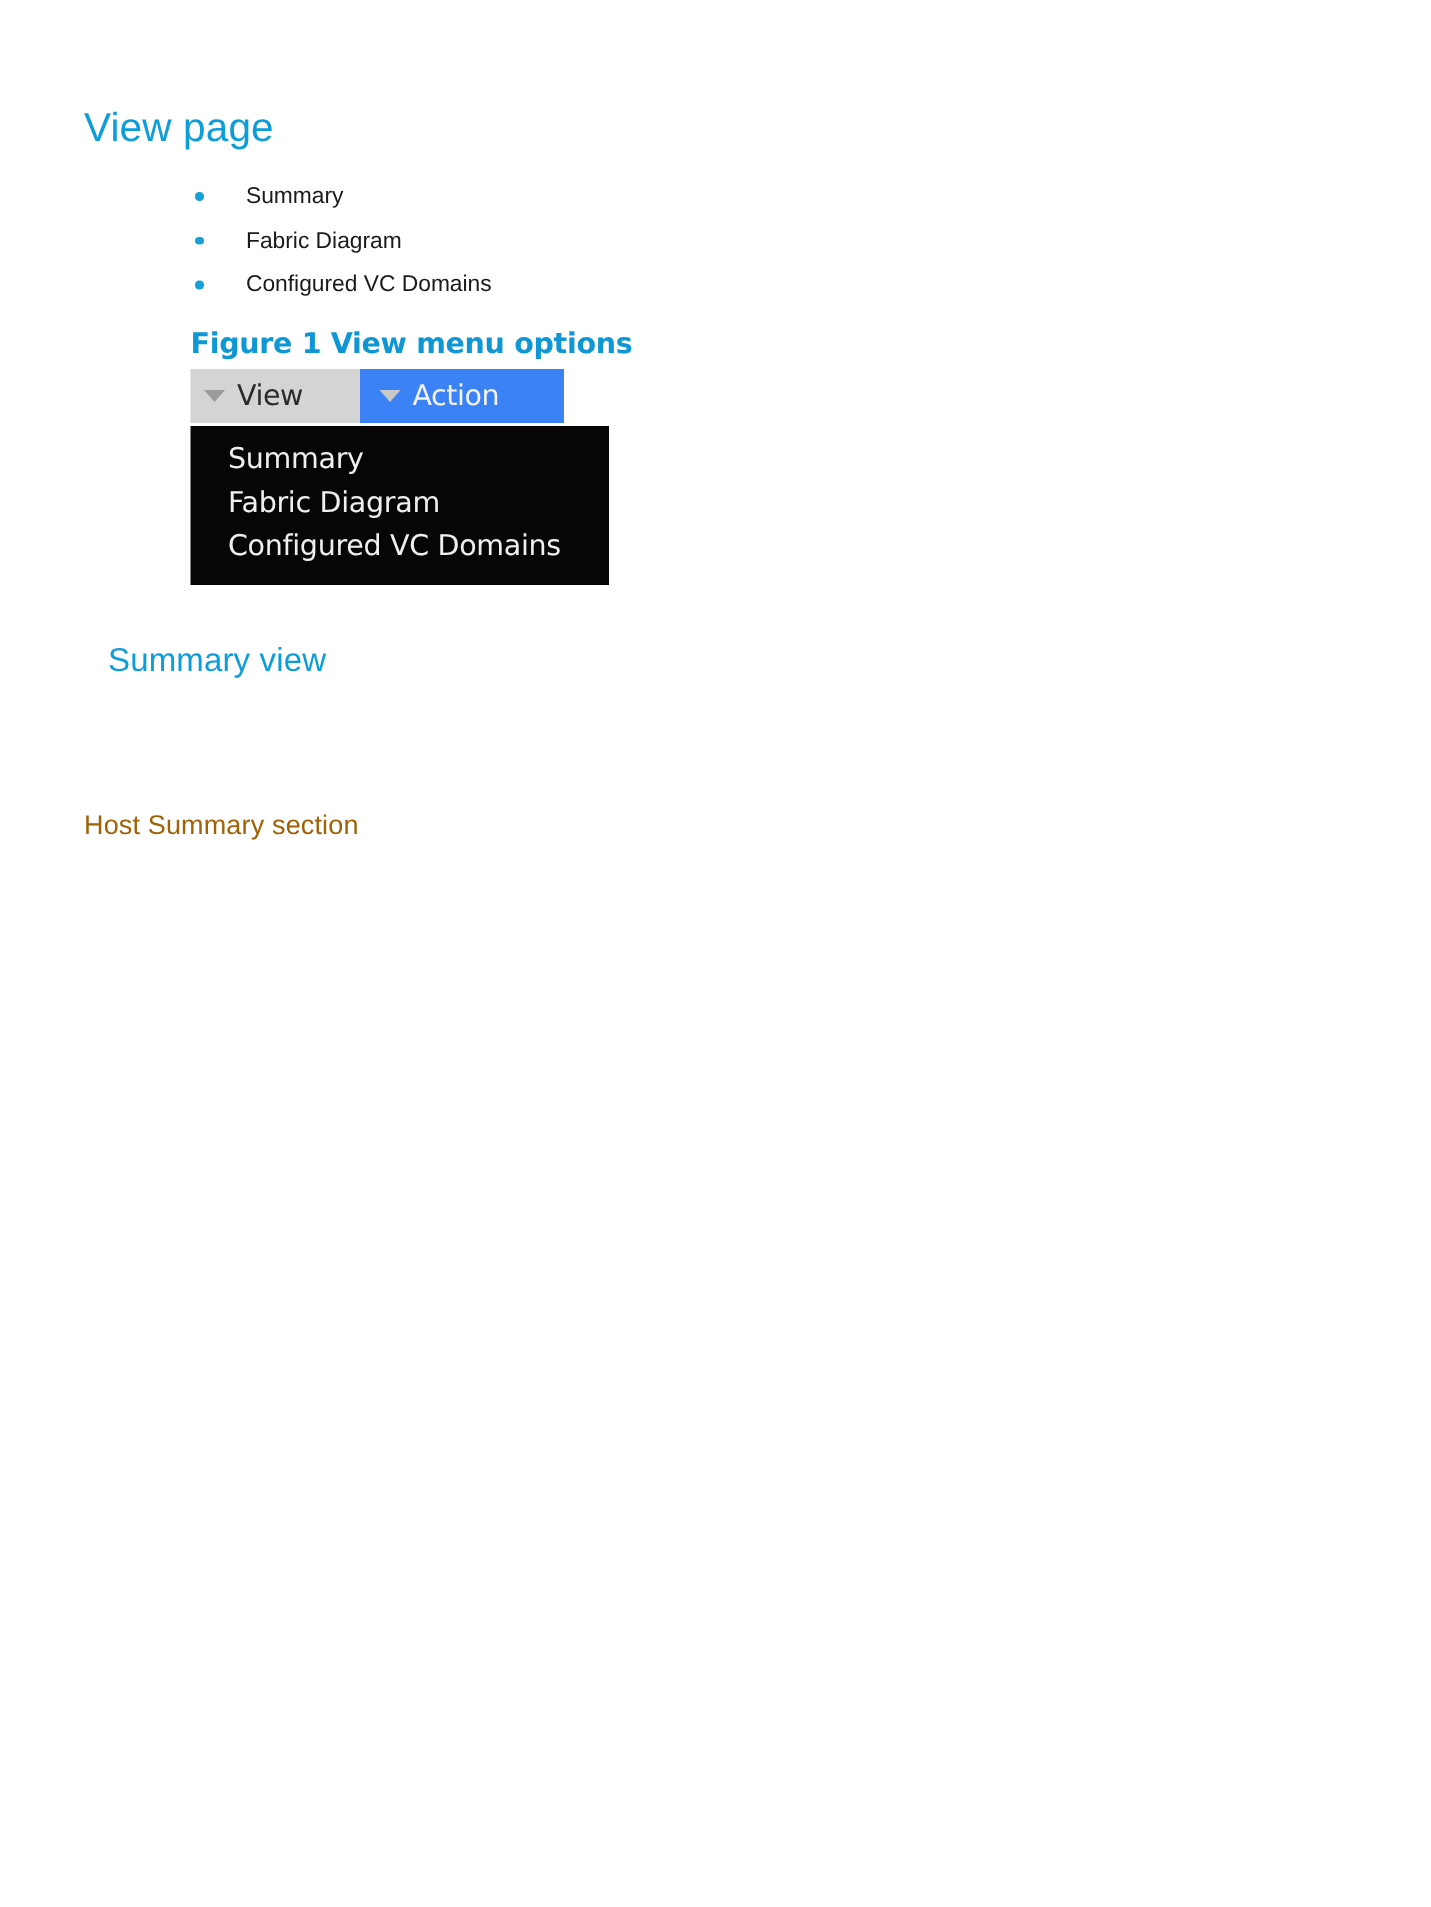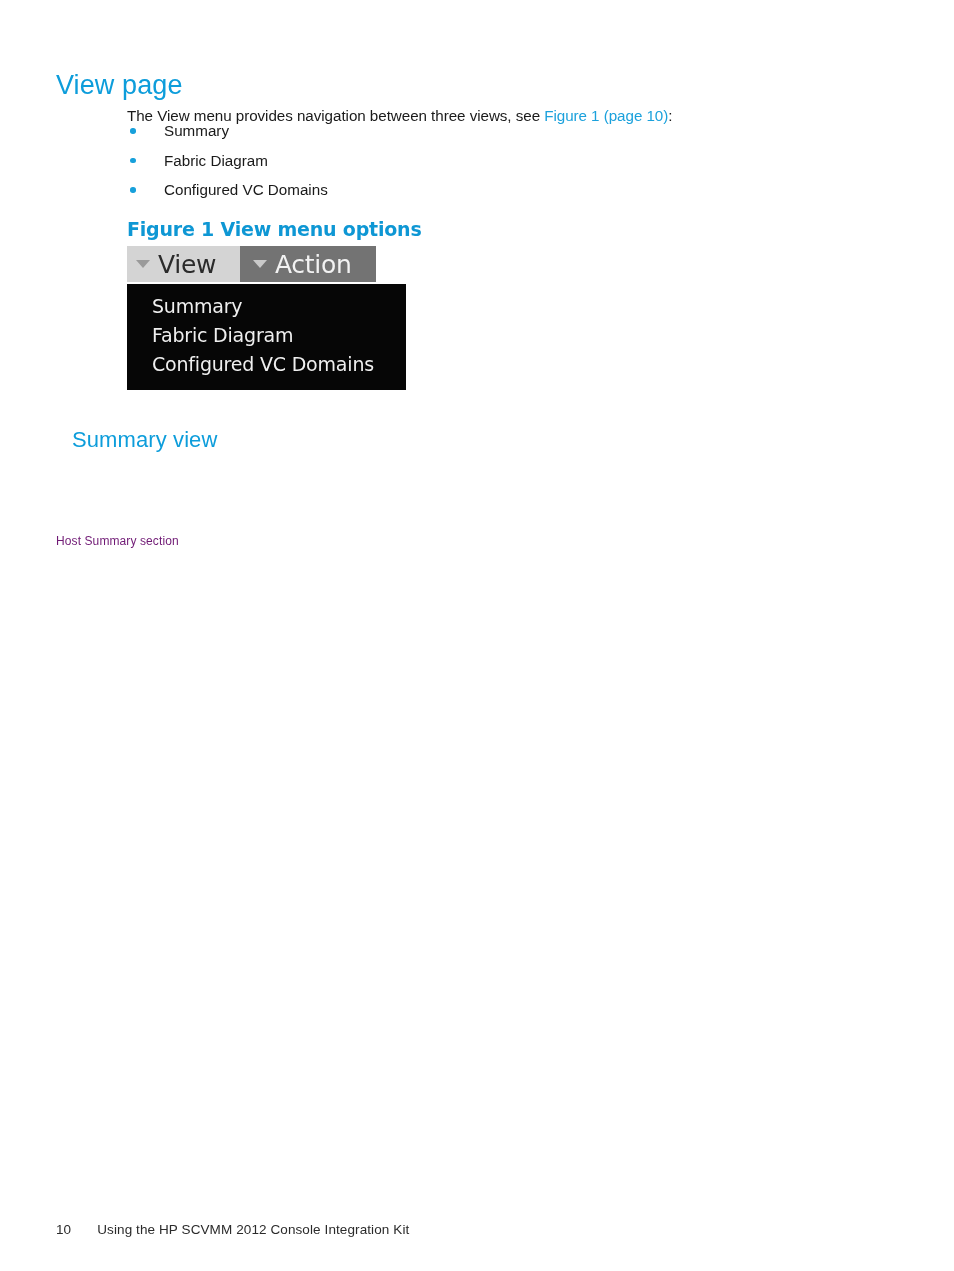--- a/index.html
+++ b/index.html
@@ -44,23 +44,23 @@
     font-weight: 400;
     color: #0d9ddb;
     letter-spacing: 0.1px;
     line-height: 1.1;
     white-space: nowrap;
   }
 
   .h3 {
     position: absolute;
     left: 56px;
-    font-size: 12px;
+    font-size: 18px;
     font-weight: 400;
-    color: #701a75;
+    color: #a16207;
     letter-spacing: 0.1px;
     line-height: 1.1;
     white-space: nowrap;
   }
 
   
   .body-text {
     position: absolute;
     left: 127px;
     font-size: 15.2px;
@@ -132,21 +132,21 @@
     display: flex;
     height: 36px;
     background: #ffffff;
   }
 
   .menu-tab {
     display: flex;
     align-items: center;
     height: 36px;
     box-sizing: border-box;
-    font-size: 25px;
+    font-size: 19px;
     letter-spacing: -0.3px;
   }
 
   .menu-tab .caret {
     display: inline-block;
     width: 0;
     height: 0;
     margin-right: 8px;
     border-left: 7px solid transparent;
     border-right: 7px solid transparent;
@@ -155,21 +155,21 @@
   .tab-view {
     width: 113px;
     background: #d4d4d4;
     color: #2b2b2b;
     padding-left: 9px;
   }
   .tab-view .caret { border-top: 8px solid #9a9a9a; }
 
   .tab-action {
     width: 136px;
-    background: #737373;
+    background: #3b82f6;
     color: #f2f2f2;
     padding-left: 13px;
   }
   .tab-action .caret { border-top: 8px solid #c9c9c9; }
 
   .menu-gap {
     height: 2px;
     background: #ffffff;
   }
 
@@ -199,23 +199,20 @@
   }
   .footer .page-num { margin-right: 26px; }
 </style>
 </head>
 <body>
 
 <div class="page">
 
   <h1 class="h1">View page</h1>
 
-  <p class="body-text w-main" style="top:90px;">
-    <span>The View menu provides navigation between three views, see </span><a class="link" href="#">Figure 1 (page 10)</a><span>:</span>
-  </p>
 
   <ul class="bullets">
     <li>
       <span class="dot"></span>
       <span>Summary</span>
     </li>
     <li>
       <span class="dot"></span>
       <span>Fabric Diagram</span>
     </li>
@@ -245,17 +242,14 @@
       <div class="menu-item">Configured VC Domains</div>
     </div>
   </div>
 
   <h2 class="h2" style="top:410px;">Summary view</h2>
 
 
   <h3 class="h3" style="top:523px;">Host Summary section</h3>
 
 
-  <div class="footer">
-    <span class="page-num">10</span><span>Using the HP SCVMM 2012 Console Integration Kit</span>
-  </div>
 
 </div>
 
 </body></html>

